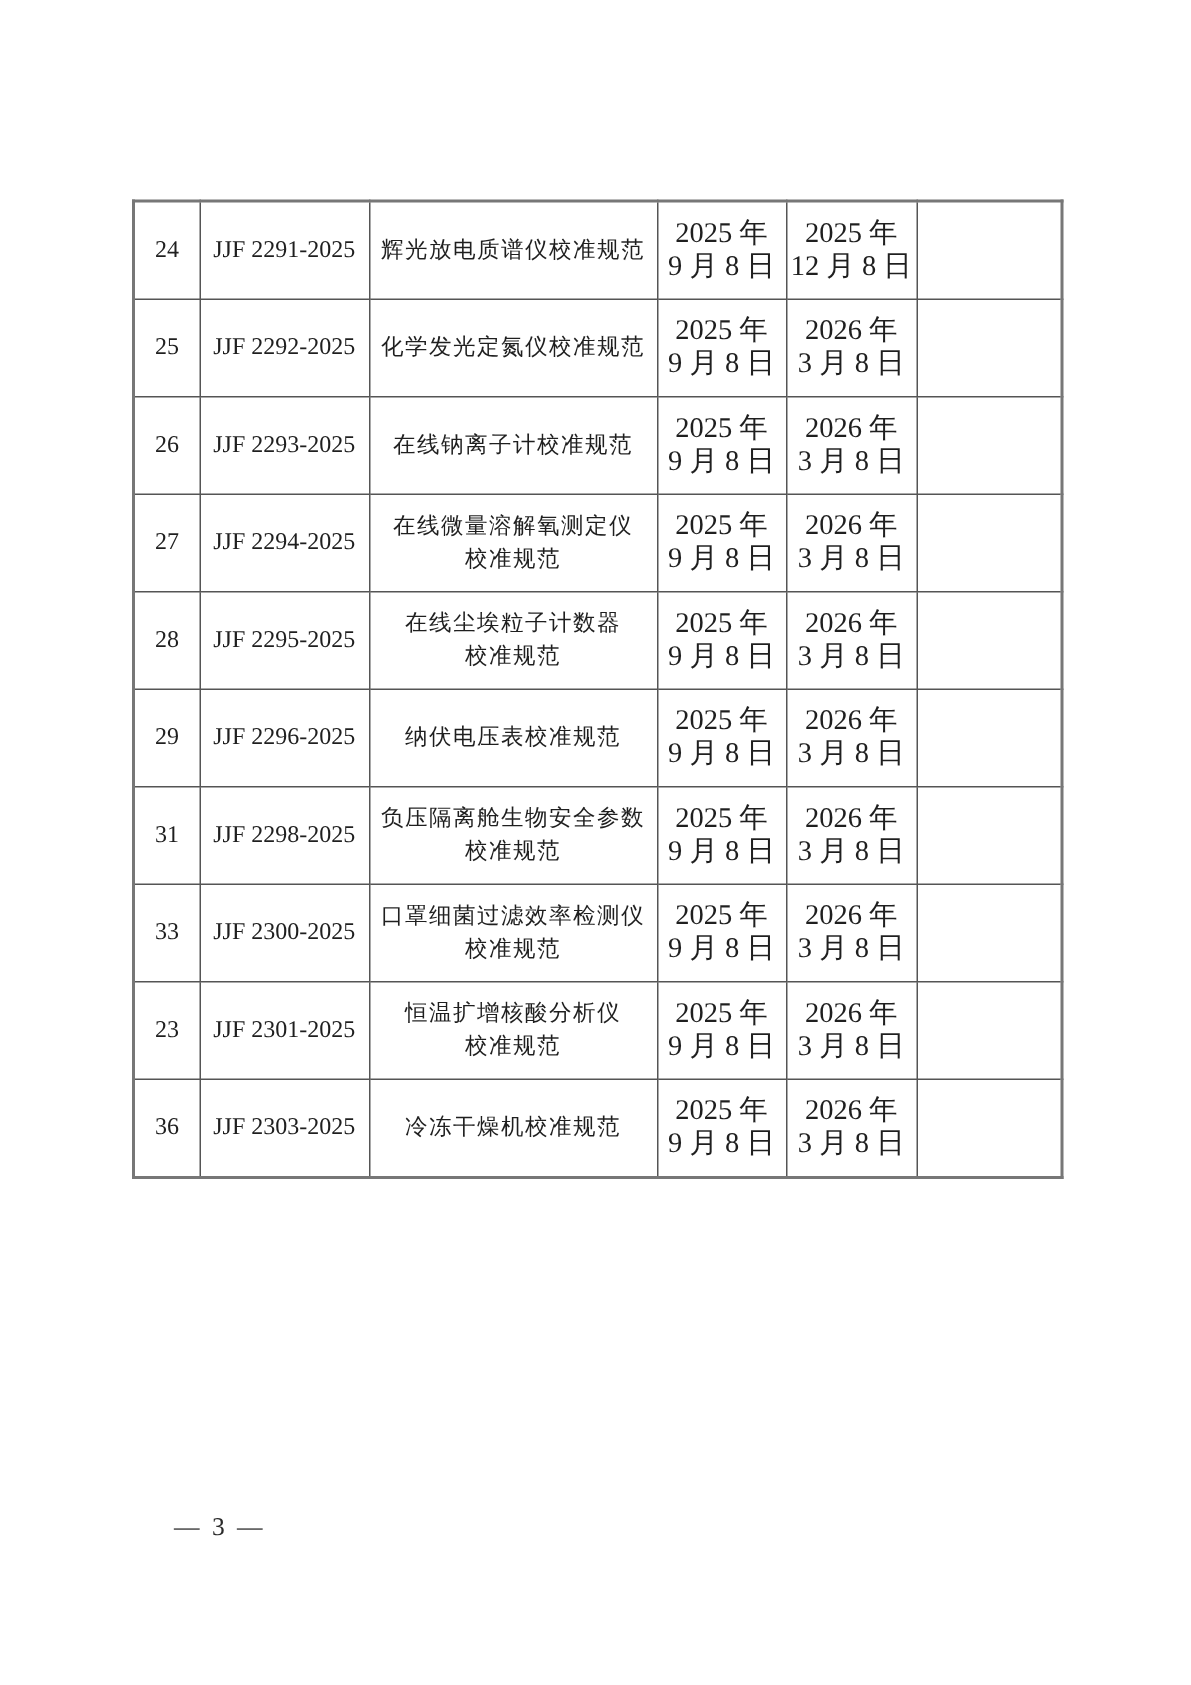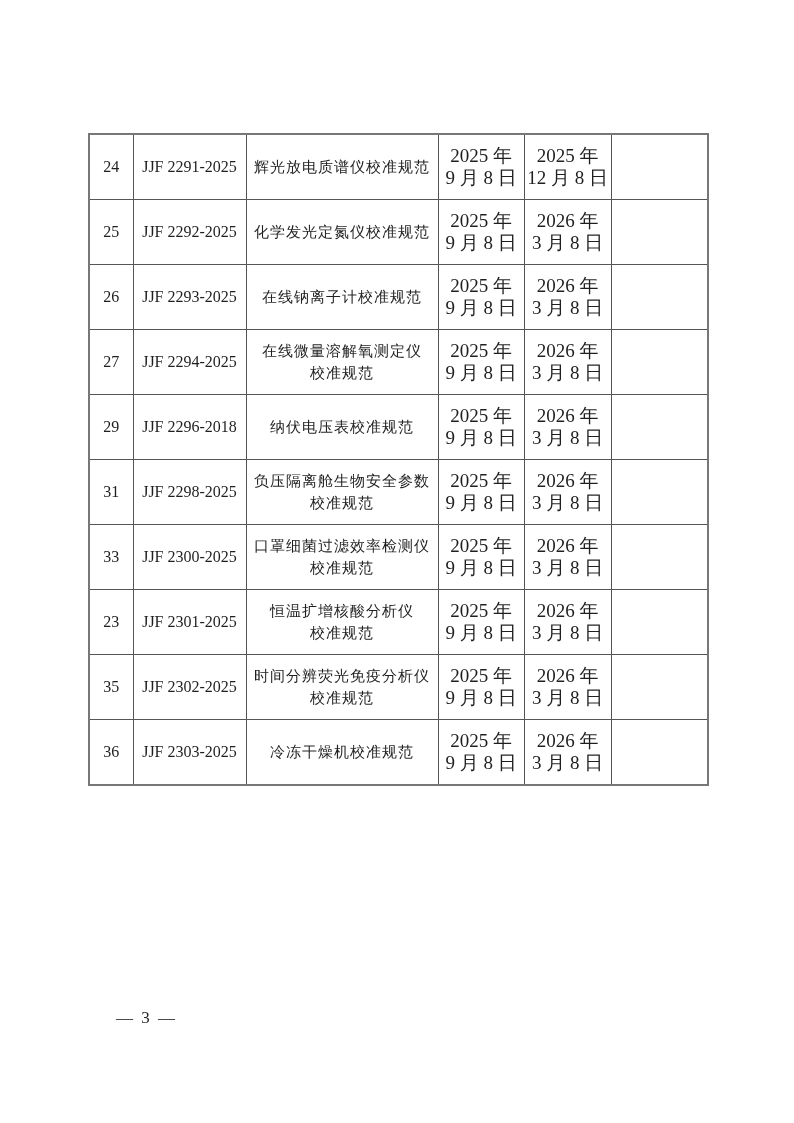--- a/index.html
+++ b/index.html
@@ -120,24 +120,35 @@
       <td class="cell-code">JJF 2294-2025</td>
       <td class="cell-name">在线微量溶解氧测定仪
 校准规范</td>
       <td class="cell-date">2025 年
 9 月 8 日</td>
       <td class="cell-date">2026 年
 3 月 8 日</td>
       <td class="cell-blank"></td>
     </tr>
 
+    <tr>
+      <td class="cell-num">28</td>
+      <td class="cell-code">JJF 2295-2025</td>
+      <td class="cell-name">在线尘埃粒子计数器
+校准规范</td>
+      <td class="cell-date">2025 年
+9 月 8 日</td>
+      <td class="cell-date">2026 年
+3 月 8 日</td>
+      <td class="cell-blank"></td>
+    </tr>
 
     <tr>
       <td class="cell-num">29</td>
-      <td class="cell-code">JJF 2296-2018</td>
+      <td class="cell-code">JJF 2296-2025</td>
       <td class="cell-name">纳伏电压表校准规范</td>
       <td class="cell-date">2025 年
 9 月 8 日</td>
       <td class="cell-date">2026 年
 3 月 8 日</td>
       <td class="cell-blank"></td>
     </tr>
 
 
     <tr>
@@ -170,31 +181,20 @@
       <td class="cell-code">JJF 2301-2025</td>
       <td class="cell-name">恒温扩增核酸分析仪
 校准规范</td>
       <td class="cell-date">2025 年
 9 月 8 日</td>
       <td class="cell-date">2026 年
 3 月 8 日</td>
       <td class="cell-blank"></td>
     </tr>
 
-    <tr>
-      <td class="cell-num">35</td>
-      <td class="cell-code">JJF 2302-2025</td>
-      <td class="cell-name">时间分辨荧光免疫分析仪
-校准规范</td>
-      <td class="cell-date">2025 年
-9 月 8 日</td>
-      <td class="cell-date">2026 年
-3 月 8 日</td>
-      <td class="cell-blank"></td>
-    </tr>
 
     <tr>
       <td class="cell-num">36</td>
       <td class="cell-code">JJF 2303-2025</td>
       <td class="cell-name">冷冻干燥机校准规范</td>
       <td class="cell-date">2025 年
 9 月 8 日</td>
       <td class="cell-date">2026 年
 3 月 8 日</td>
       <td class="cell-blank"></td>

